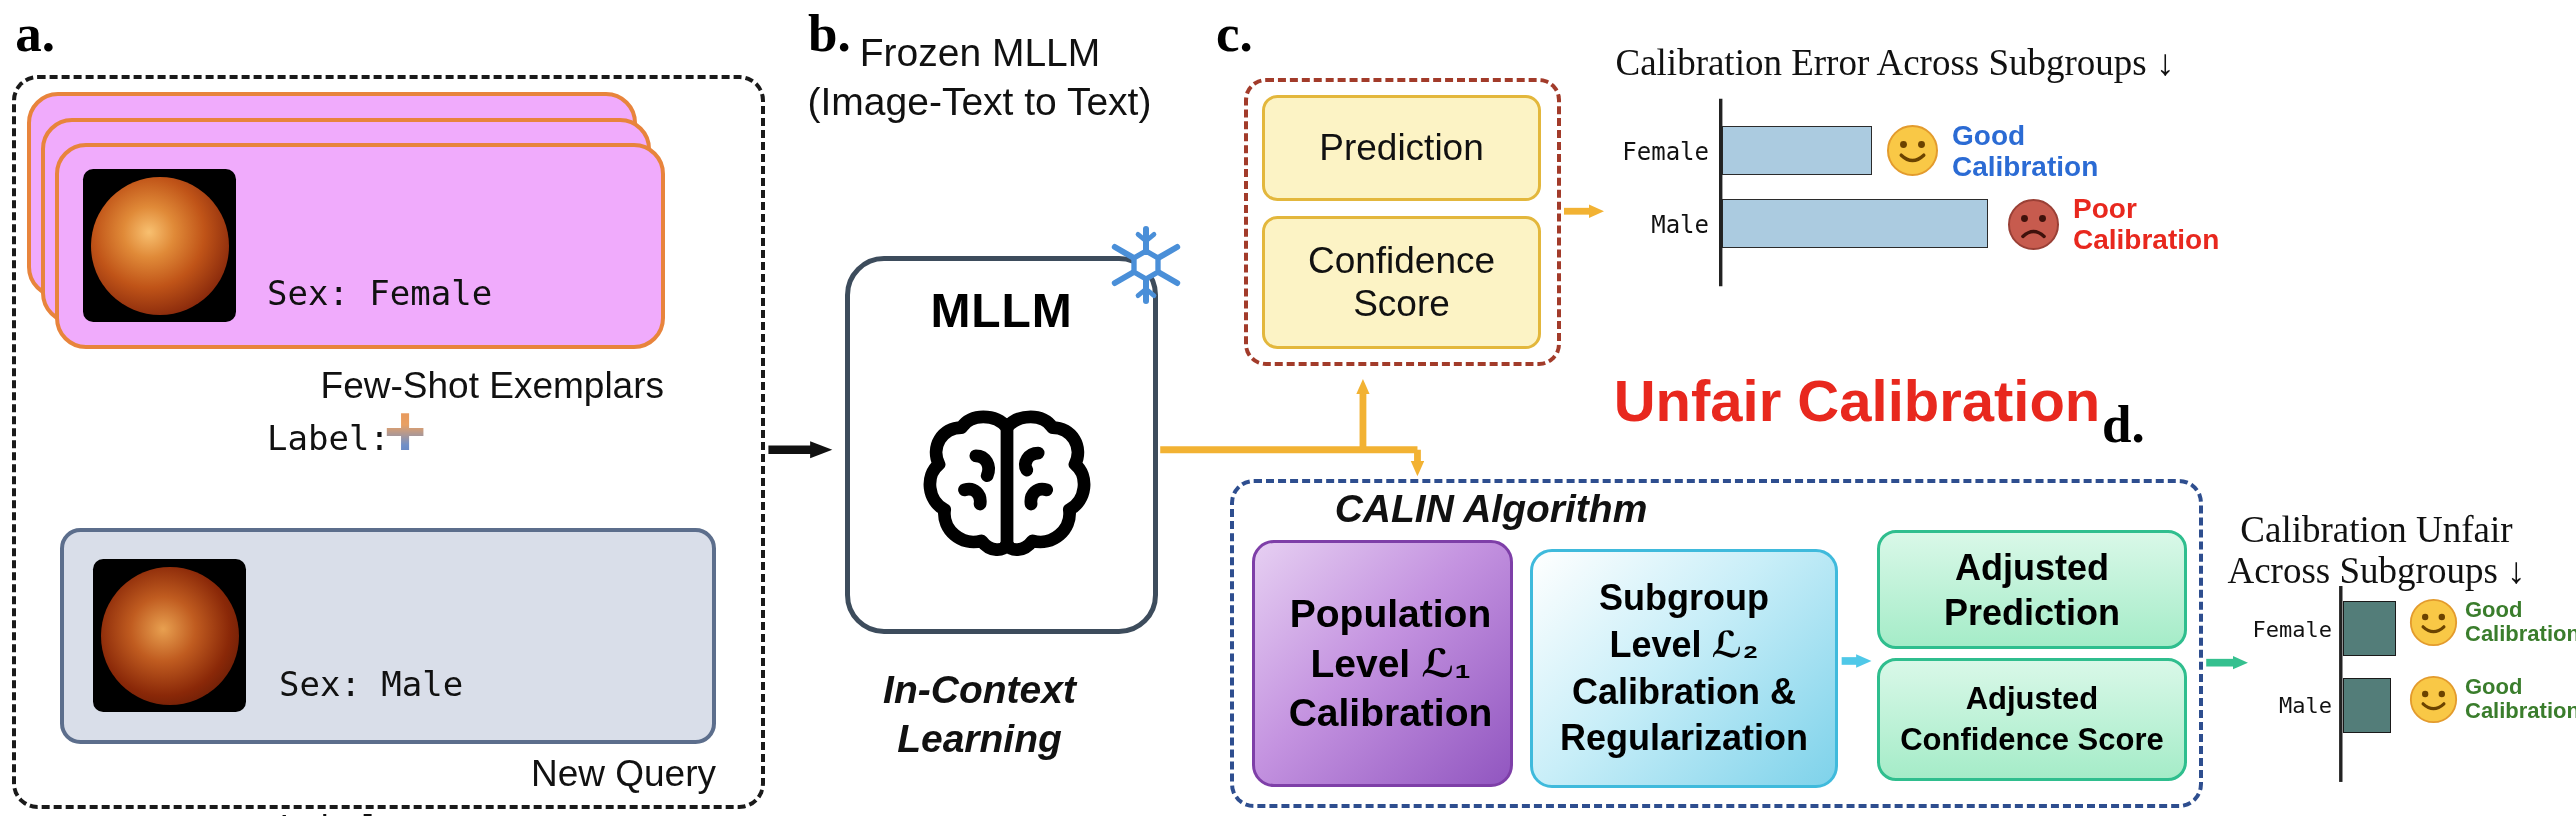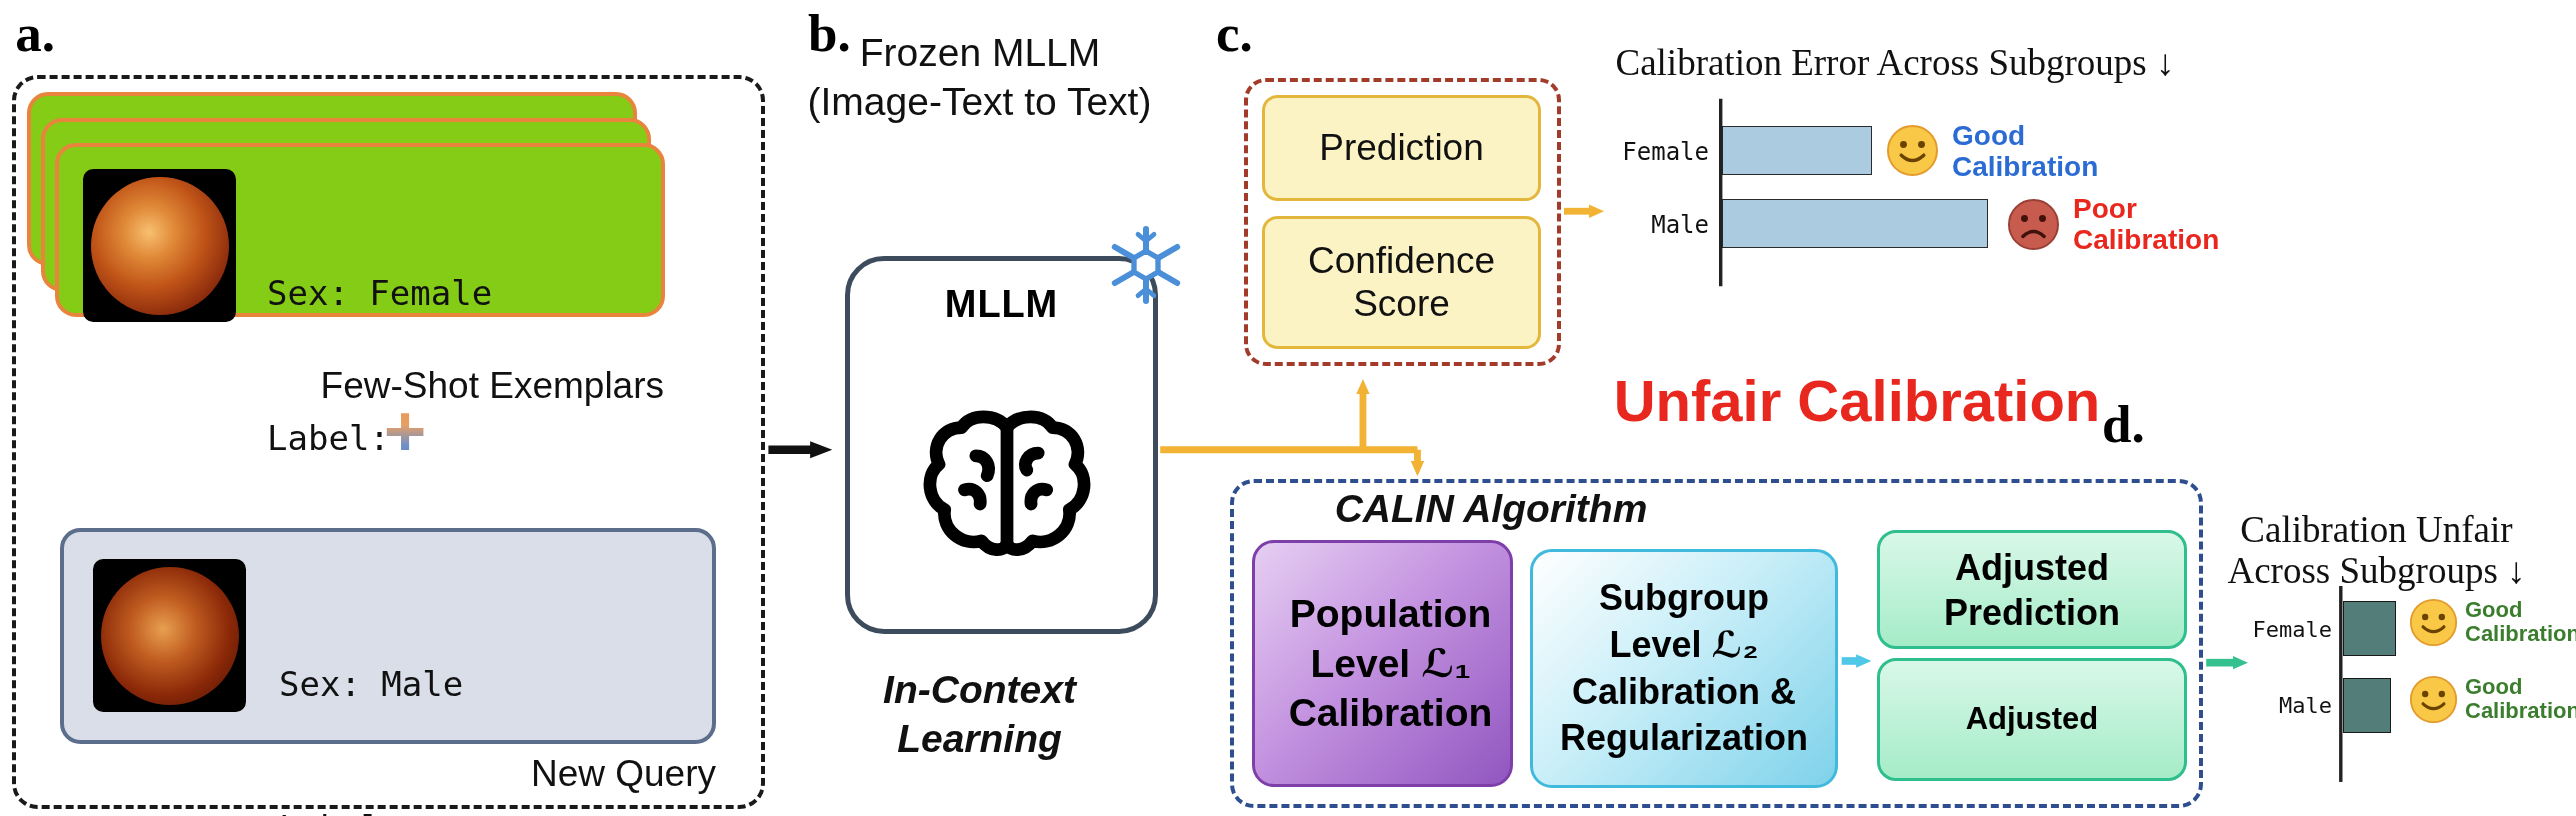--- a/index.html
+++ b/index.html
@@ -7,39 +7,39 @@
   body { font-family:"Liberation Sans","DejaVu Sans",sans-serif; color:#111; }
   #canvas { position:relative; width:2576px; height:816px; background:#fff; overflow:hidden; }
   .abs { position:absolute; }
   .center { text-align:center; }
   .panel-letter { font-family:"Liberation Serif",serif; font-weight:bold; font-size:53px; color:#000; }
 
   .dashed-black { border:4.3px dashed #1a1a1a; border-radius:25.6px; }
   .dashed-red   { border:4.3px dashed #A23B2A; border-radius:22px; }
   .dashed-blue  { border:4.3px dashed #2E4E8F; border-radius:24px; }
 
-  .exemplar-card { width:610px; height:174px; background:#84cc16; border:4.3px solid #E8843C; border-radius:21px; }
+  .exemplar-card { width:610px; height:206px; background:#f0abfc; border:4.3px solid #E8843C; border-radius:31px; }
   .query-card    { width:656px; height:216px; background:#D9DEE9; border:4.3px solid #5C6E8C; border-radius:20.4px; }
 
   .fundus { position:absolute; width:153px; height:153px; background:#000; border-radius:10.2px; display:flex; align-items:center; justify-content:center; }
   .fundus .eye { width:138px; height:138px; border-radius:50%; }
   .eye-a { background:radial-gradient(circle at 42% 40%, #F8C070 0%, #E08A38 22%, #C05418 48%, #8A2A0C 75%, #541204 100%); }
   .eye-b { background:radial-gradient(circle at 45% 45%, #E8A050 0%, #C05C20 30%, #8A2808 62%, #441004 100%); }
 
   .card-text { position:absolute; font-family:"DejaVu Sans Mono",monospace; font-size:34px; line-height:1.42; color:#111; white-space:pre; }
   .glaucoma { color:#7B3FBE; }
 
   .caption { font-size:37px; color:#111; font-weight:500;text-align:right; }
 
   .gradient-plus { font-size:73px; font-weight:bold; line-height:1;
     background:linear-gradient(180deg,#E89050 0%,#E8A064 42%,#7090C8 70%,#5878B8 100%);
     -webkit-background-clip:text; background-clip:text; color:transparent; }
 
   .mllm-box { border:5.1px solid #3D4C5C; border-radius:39px; background:#fff; }
-  .mllm-word { font-size:38px; font-weight:bold; letter-spacing:0.9px; color:#000; }
+  .mllm-word { font-size:48px; font-weight:bold; letter-spacing:0.9px; color:#000; }
 
   .yellow-box { background:#FCF3C5; border:3.4px solid #E3B73C; border-radius:15.3px;
     display:flex; flex-direction:column; align-items:center; justify-content:center;
     font-size:37px; color:#111; text-align:center; line-height:1.15; }
 
   .purple-box { background:linear-gradient(135deg,#E6CFF2 0%,#C493E0 45%,#9156C0 100%);
     border:3.4px solid #7E3FA8; border-radius:22px;padding-left:16px; }
   .cyan-box { background:linear-gradient(135deg,#FFFFFF 0%,#C8EEF8 45%,#7ED2EA 100%);
     border:3.4px solid #3FBADC; border-radius:22px; }
   .green-box { background:linear-gradient(180deg,#D9F8E8 0%,#A5ECC8 100%);
@@ -181,20 +181,21 @@
     <div>Calibration &amp;</div>
     <div>Regularization</div>
   </div>
 
   <div class="abs green-box box-col" style="left:1877px;top:530px;width:310px;height:119px;font-size:36px;font-weight:600;line-height:1.25;color:#000">
     <div>Adjusted</div>
     <div>Prediction</div>
   </div>
   <div class="abs green-box box-col" style="left:1877px;top:658px;width:310px;height:123px;font-size:31px;font-weight:600;line-height:1.3;color:#000">
     <div>Adjusted</div>
+    <div>Confidence Score</div>
   </div>
 
   <div class="abs chart-title center" style="left:2206px;top:508px;width:341px">Calibration Unfair</div>
   <div class="abs chart-title center" style="left:2206px;top:549px;width:341px">Across Subgroups ↓</div>
 
   <div class="abs tick-sm" style="left:2211px;top:617px;width:121px">Female</div>
   <div class="abs bar-teal" style="left: 2343px; top: 601px; height: 55px; width: 53px;"></div>
   <div class="abs tick-sm" style="left:2211px;top:693px;width:121px">Male</div>
   <div class="abs bar-teal" style="left: 2343px; top: 678px; height: 55px; width: 48px;"></div>
 

